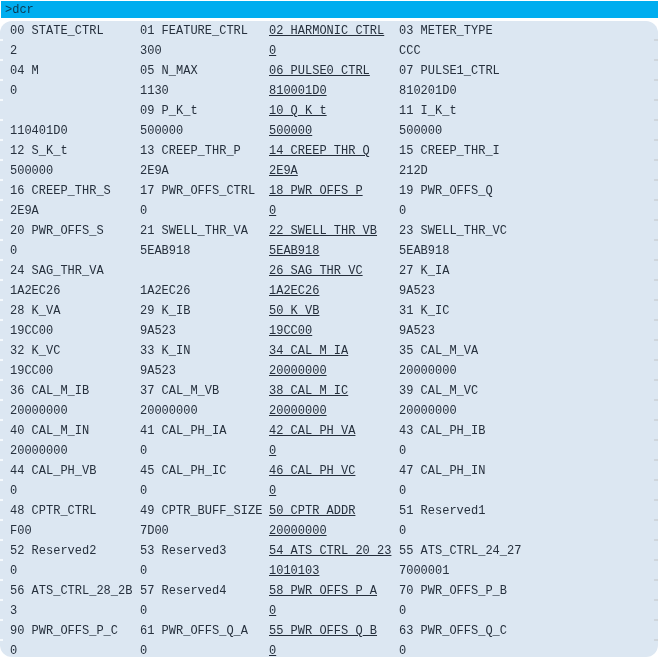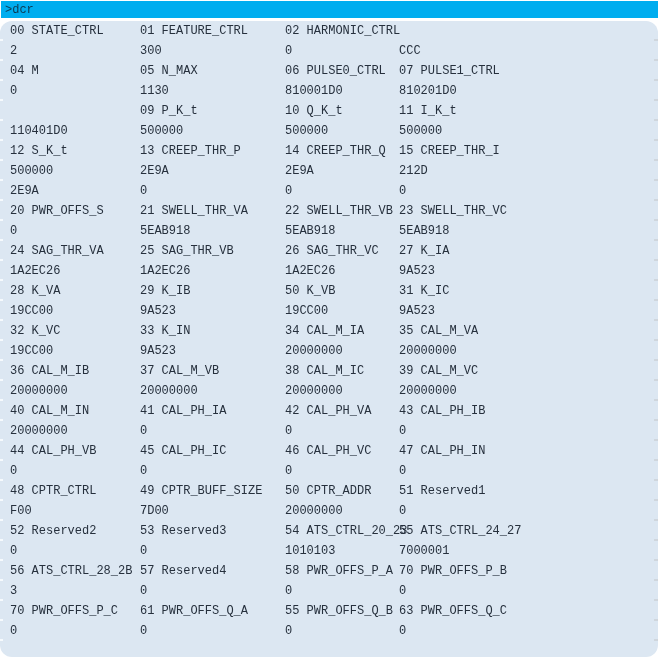--- a/index.html
+++ b/index.html
@@ -24,21 +24,21 @@
     position:absolute;top:21px;left:0;right:0;bottom:0;
     background:var(--body-bg,#dce7f2);
     border-radius:12px;
   }
   .line{
     position:relative;height:20px;line-height:20px;white-space:pre;
   }
   .cell{position:absolute;top:0;}
   .cell.c0{left:10px;}
   .cell.c1{left:140px;}
-  .cell.c2{left:285px;}
+  .cell.c2{left:269px;text-decoration:underline;}
   .cell.c3{left:399px;}
   .tick-left{
     position:absolute;top:0;left:0;width:3px;bottom:0;
     background:repeating-linear-gradient(180deg,
       rgba(255,255,255,0) 0px, rgba(255,255,255,0) 18px,
       #f6fafd 18px, #f6fafd 20px);
     pointer-events:none;
   }
   .tick-right{
     position:absolute;top:0;right:0;width:4px;bottom:0;
@@ -50,48 +50,49 @@
 </style>
 </head>
 <body>
 
 <div class="screen">
   <div class="header">
     <span class="prompt">&gt;dcr</span>
   </div>
   <div class="body">
     <div id="lines">
-        <div class="line"><span class="cell c0">00 STATE_CTRL</span><span class="cell c1">01 FEATURE_CTRL</span><span class="cell c2">02 HARMONIC_CTRL</span></div>
+        <div class="line"><span class="cell c0">00 STATE_CTRL</span><span class="cell c1">01 FEATURE_CTRL</span><span class="cell c2">02 HARMONIC_CTRL</span><span class="cell c3">03 METER_TYPE</span></div>
         <div class="line"><span class="cell c0">2</span><span class="cell c1">300</span><span class="cell c2">0</span><span class="cell c3">CCC</span></div>
         <div class="line"><span class="cell c0">04 M</span><span class="cell c1">05 N_MAX</span><span class="cell c2">06 PULSE0_CTRL</span><span class="cell c3">07 PULSE1_CTRL</span></div>
         <div class="line"><span class="cell c0">0</span><span class="cell c1">1130</span><span class="cell c2">810001D0</span><span class="cell c3">810201D0</span></div>
         <div class="line"><span class="cell c1">09 P_K_t</span><span class="cell c2">10 Q_K_t</span><span class="cell c3">11 I_K_t</span></div>
         <div class="line"><span class="cell c0">110401D0</span><span class="cell c1">500000</span><span class="cell c2">500000</span><span class="cell c3">500000</span></div>
         <div class="line"><span class="cell c0">12 S_K_t</span><span class="cell c1">13 CREEP_THR_P</span><span class="cell c2">14 CREEP_THR_Q</span><span class="cell c3">15 CREEP_THR_I</span></div>
         <div class="line"><span class="cell c0">500000</span><span class="cell c1">2E9A</span><span class="cell c2">2E9A</span><span class="cell c3">212D</span></div>
+        <div class="line"><span class="cell c0">16 CREEP_THR_S</span><span class="cell c1">17 PWR_OFFS_CTRL</span><span class="cell c2">18 PWR_OFFS_P</span><span class="cell c3">19 PWR_OFFS_Q</span></div>
         <div class="line"><span class="cell c0">2E9A</span><span class="cell c1">0</span><span class="cell c2">0</span><span class="cell c3">0</span></div>
         <div class="line"><span class="cell c0">20 PWR_OFFS_S</span><span class="cell c1">21 SWELL_THR_VA</span><span class="cell c2">22 SWELL_THR_VB</span><span class="cell c3">23 SWELL_THR_VC</span></div>
         <div class="line"><span class="cell c0">0</span><span class="cell c1">5EAB918</span><span class="cell c2">5EAB918</span><span class="cell c3">5EAB918</span></div>
-        <div class="line"><span class="cell c0">24 SAG_THR_VA</span><span class="cell c1">25 SAG_THR_VB</span><span class="cell c2">26 SAG_THR_VC</span><span class="cell c3">27 K_IA</span></div>
+        <div class="line"><span class="cell c0">24 SAG_THR_VA</span><span class="cell c2">26 SAG_THR_VC</span><span class="cell c3">27 K_IA</span></div>
         <div class="line"><span class="cell c0">1A2EC26</span><span class="cell c1">1A2EC26</span><span class="cell c2">1A2EC26</span><span class="cell c3">9A523</span></div>
         <div class="line"><span class="cell c0">28 K_VA</span><span class="cell c1">29 K_IB</span><span class="cell c2">50 K_VB</span><span class="cell c3">31 K_IC</span></div>
         <div class="line"><span class="cell c0">19CC00</span><span class="cell c1">9A523</span><span class="cell c2">19CC00</span><span class="cell c3">9A523</span></div>
         <div class="line"><span class="cell c0">32 K_VC</span><span class="cell c1">33 K_IN</span><span class="cell c2">34 CAL_M_IA</span><span class="cell c3">35 CAL_M_VA</span></div>
         <div class="line"><span class="cell c0">19CC00</span><span class="cell c1">9A523</span><span class="cell c2">20000000</span><span class="cell c3">20000000</span></div>
         <div class="line"><span class="cell c0">36 CAL_M_IB</span><span class="cell c1">37 CAL_M_VB</span><span class="cell c2">38 CAL_M_IC</span><span class="cell c3">39 CAL_M_VC</span></div>
         <div class="line"><span class="cell c0">20000000</span><span class="cell c1">20000000</span><span class="cell c2">20000000</span><span class="cell c3">20000000</span></div>
         <div class="line"><span class="cell c0">40 CAL_M_IN</span><span class="cell c1">41 CAL_PH_IA</span><span class="cell c2">42 CAL_PH_VA</span><span class="cell c3">43 CAL_PH_IB</span></div>
         <div class="line"><span class="cell c0">20000000</span><span class="cell c1">0</span><span class="cell c2">0</span><span class="cell c3">0</span></div>
         <div class="line"><span class="cell c0">44 CAL_PH_VB</span><span class="cell c1">45 CAL_PH_IC</span><span class="cell c2">46 CAL_PH_VC</span><span class="cell c3">47 CAL_PH_IN</span></div>
         <div class="line"><span class="cell c0">0</span><span class="cell c1">0</span><span class="cell c2">0</span><span class="cell c3">0</span></div>
         <div class="line"><span class="cell c0">48 CPTR_CTRL</span><span class="cell c1">49 CPTR_BUFF_SIZE</span><span class="cell c2">50 CPTR_ADDR</span><span class="cell c3">51 Reserved1</span></div>
         <div class="line"><span class="cell c0">F00</span><span class="cell c1">7D00</span><span class="cell c2">20000000</span><span class="cell c3">0</span></div>
         <div class="line"><span class="cell c0">52 Reserved2</span><span class="cell c1">53 Reserved3</span><span class="cell c2">54 ATS_CTRL_20_23</span><span class="cell c3">55 ATS_CTRL_24_27</span></div>
         <div class="line"><span class="cell c0">0</span><span class="cell c1">0</span><span class="cell c2">1010103</span><span class="cell c3">7000001</span></div>
         <div class="line"><span class="cell c0">56 ATS_CTRL_28_2B</span><span class="cell c1">57 Reserved4</span><span class="cell c2">58 PWR_OFFS_P_A</span><span class="cell c3">70 PWR_OFFS_P_B</span></div>
         <div class="line"><span class="cell c0">3</span><span class="cell c1">0</span><span class="cell c2">0</span><span class="cell c3">0</span></div>
-        <div class="line"><span class="cell c0">70 PWR_OFFS_P_C</span><span class="cell c1">61 PWR_OFFS_Q_A</span><span class="cell c2">55 PWR_OFFS_Q_B</span><span class="cell c3">63 PWR_OFFS_Q_C</span></div>
+        <div class="line"><span class="cell c0">90 PWR_OFFS_P_C</span><span class="cell c1">61 PWR_OFFS_Q_A</span><span class="cell c2">55 PWR_OFFS_Q_B</span><span class="cell c3">63 PWR_OFFS_Q_C</span></div>
         <div class="line"><span class="cell c0">0</span><span class="cell c1">0</span><span class="cell c2">0</span><span class="cell c3">0</span></div>
       </div>
     <div class="tick-left"></div>
     <div class="tick-right"></div>
   </div>
 </div>
 
 </body></html>

